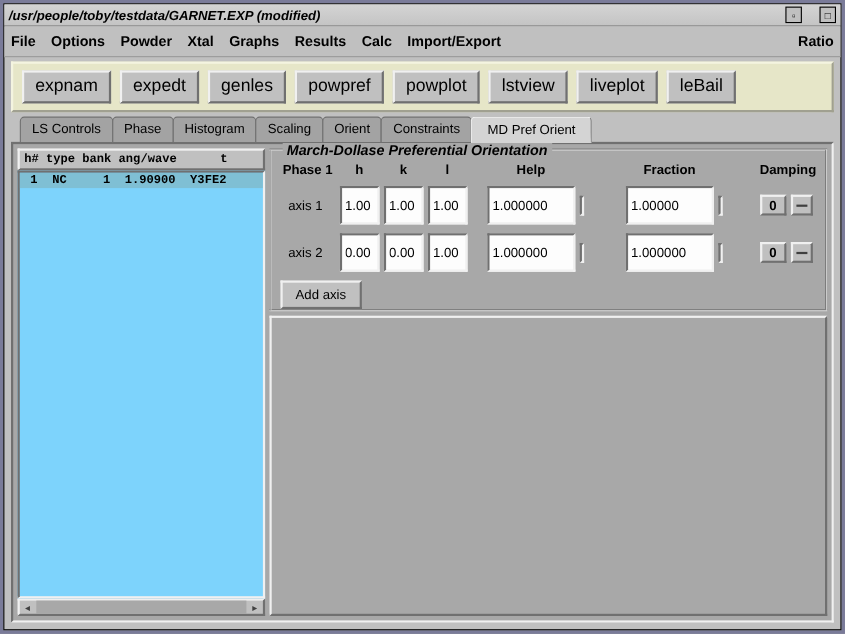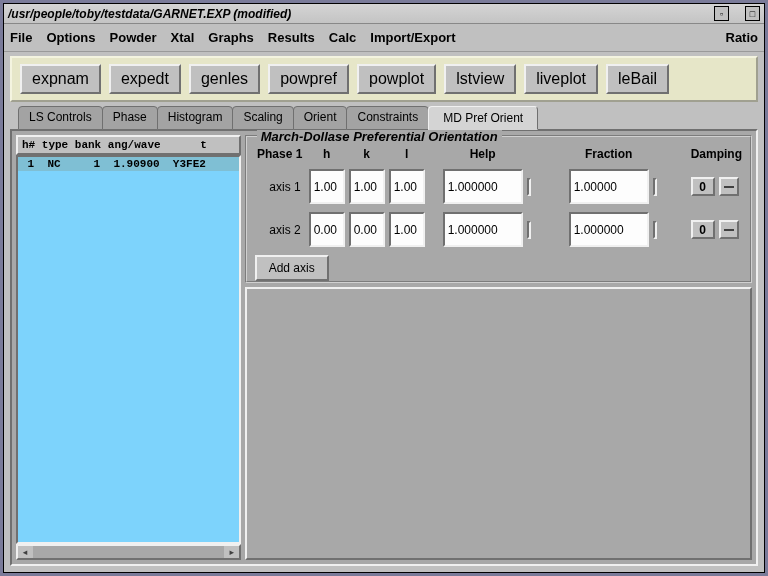--- a/index.html
+++ b/index.html
@@ -156,21 +156,21 @@
     padding: 0 4px;
     font-style: italic; font-weight: bold;
     font-size: 13px;
   }
   .grid-head, .grid-row {
     display: flex; align-items: center;
     gap: 4px;
     margin-bottom: 8px;
   }
   .col-phase { width: 50px; font-weight: bold; }
-  .col-axis  { width: 50px; text-align: right; padding-right: 4px; }
+  .col-axis  { width: 50px; text-align: center; padding-right: 4px; }
   .col-h, .col-k, .col-l { width: 36px; }
   .col-ratio { width: 80px; margin-left: 14px; }
   .col-cb { width: 16px; }
   .col-frac { width: 80px; margin-left: 22px; }
   .col-damp { width: 24px; margin-left: 18px; }
   .col-dampbtn { width: 20px; }
   .hdr { font-weight: bold; text-align: center; }
   .hdr-center { text-align: center; }
   .inp {
     border: 2px solid;

